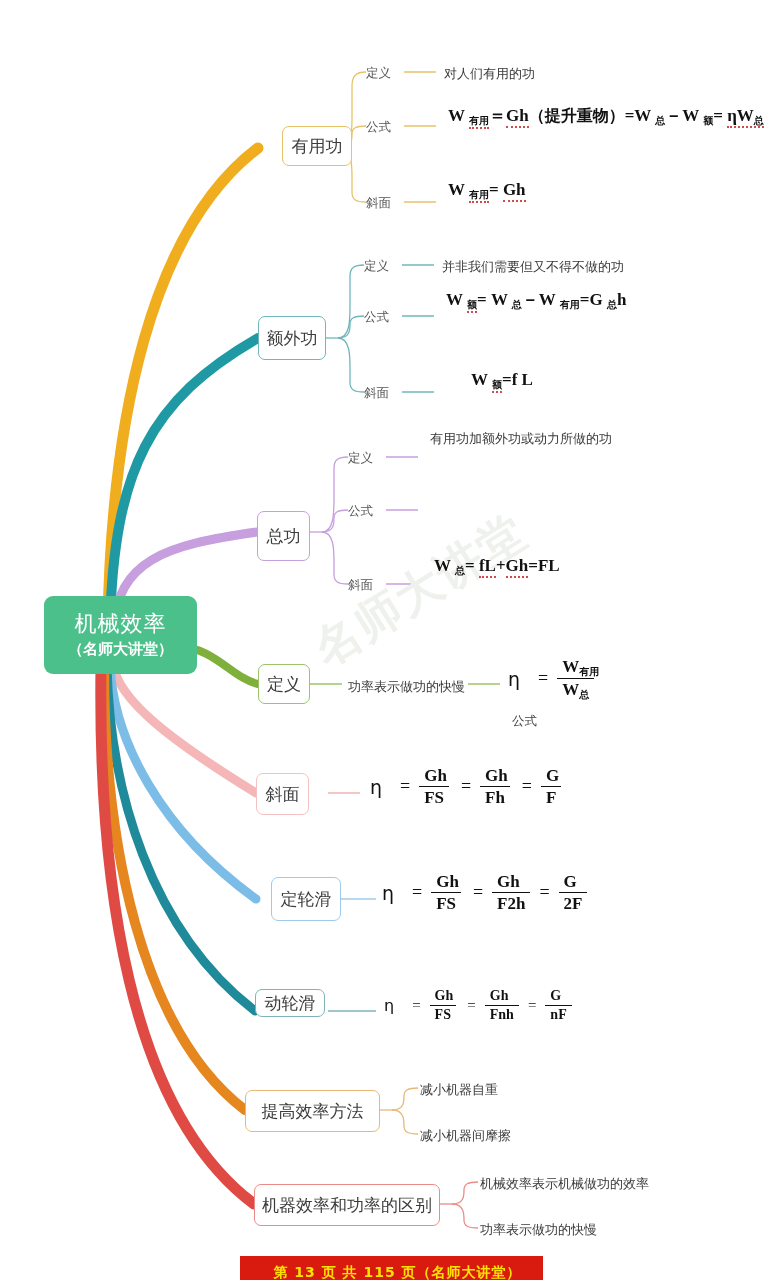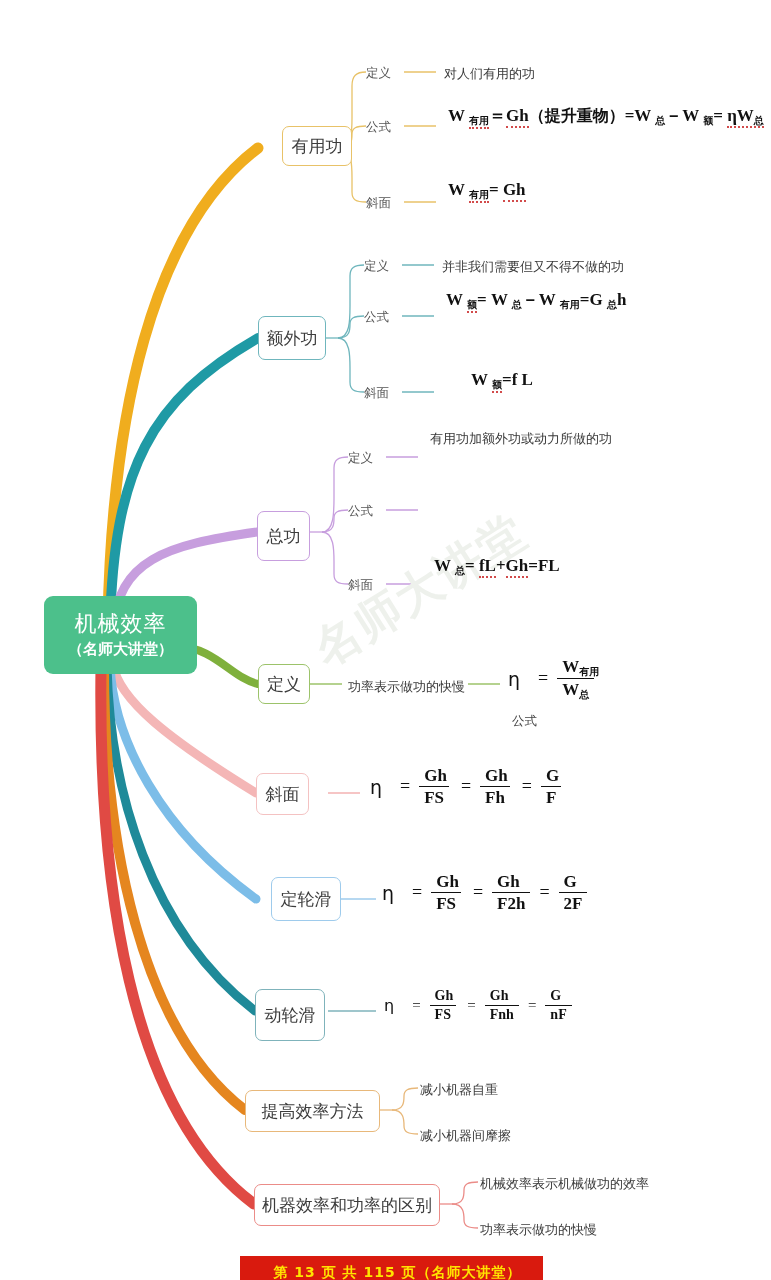--- a/index.html
+++ b/index.html
@@ -287,21 +287,21 @@
   </div>
 
   <div class="node" style="left:256px; top:773px; width:53px; height:42px; border-color:#f4c2c2;">
     <span>斜面</span>
   </div>
 
   <div class="node" style="left:271px; top:877px; width:70px; height:44px; border-color:#9ecbec;">
     <span>定轮滑</span>
   </div>
 
-  <div class="node" style="left:255px; top:989px; width:70px; height:52px; border-color:#7fb3bb;">
+  <div class="node" style="left:255px; top:989px; width:70px; height:28px; border-color:#7fb3bb;">
     <span>动轮滑</span>
   </div>
 
   <div class="node" style="left:254px; top:1184px; width:186px; height:42px; border-color:#eb8c88;">
     <span>机器效率和功率的区别</span>
   </div>
 
   <div class="node" style="left:245px; top:1090px; width:135px; height:42px; border-color:#e8b87a;">
     <span>提高效率方法</span>
   </div>

